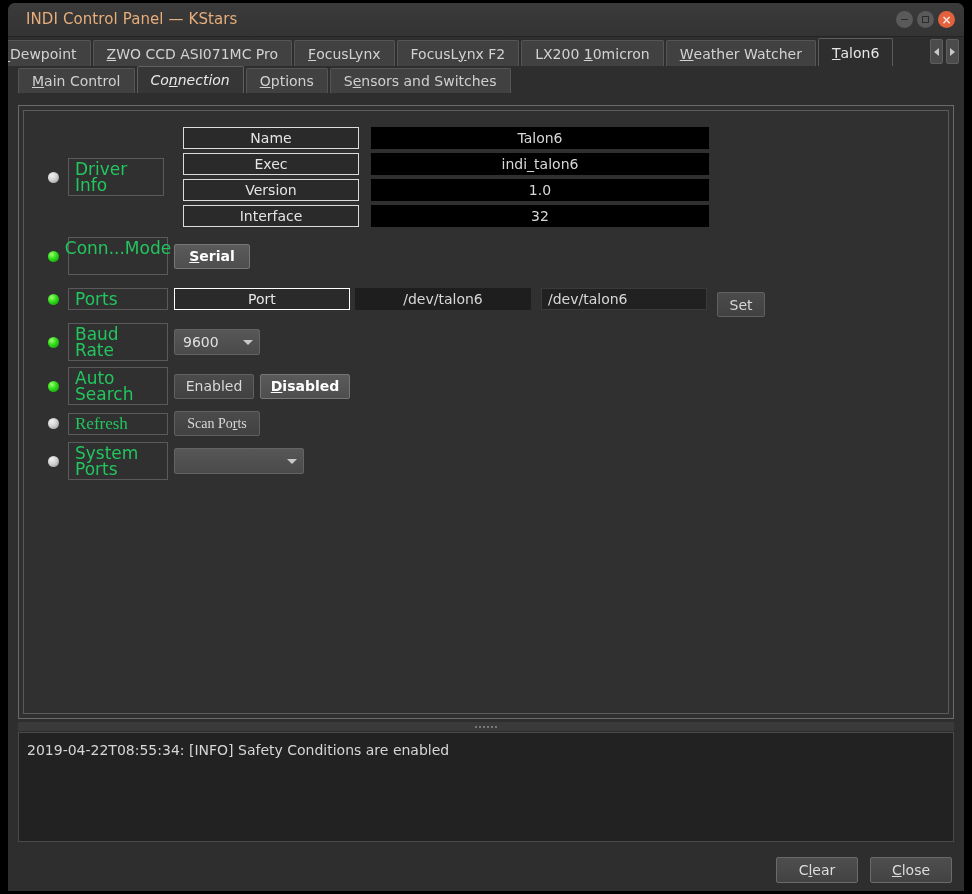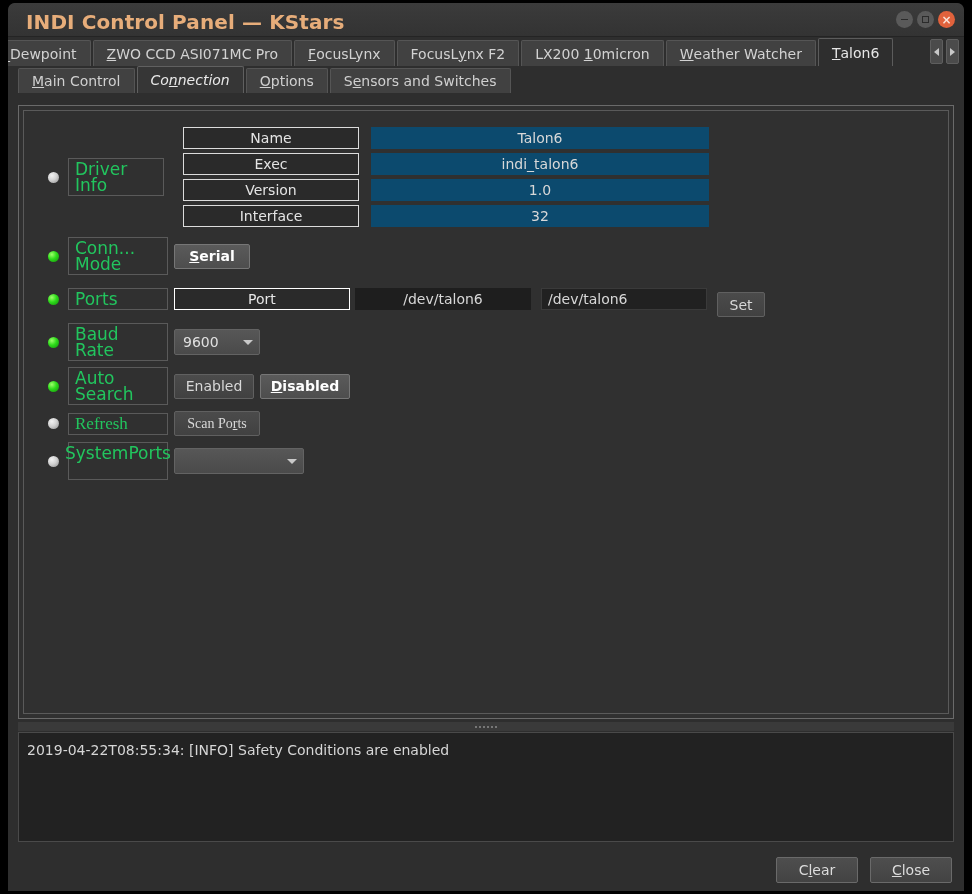--- a/index.html
+++ b/index.html
@@ -37,22 +37,22 @@
     height: 33px;
     background: linear-gradient(180deg, #3b3b3b 0%, #333333 100%);
     border-radius: 6px 6px 0 0;
     border-bottom: 1px solid #242424;
   }
 
   .title-text {
     position: absolute;
     left: 18px;
     top: 7px;
-    font-size: 20px;
-    font-weight: bold;
+    font-size: 15px;
+    font-weight: normal;
     color: #e7ad7a;
     letter-spacing: 0.1px;
     white-space: nowrap;
   }
 
   .win-buttons {
     position: absolute;
     right: 9px;
     top: 8px;
     display: flex;
@@ -284,21 +284,21 @@
     background: #2a2a2a;
     color: #e4e4e4;
     font-size: 14px;
     display: flex;
     align-items: center;
     justify-content: center;
   }
   .dt-val {
     width: 338px;
     height: 22px;
-    background: #0c4a6e;
+    background: #000000;
     color: #d8d8d8;
     font-size: 14px;
     display: flex;
     align-items: center;
     justify-content: center;
     border: none;
   }
 
   
   .sw-btn {
@@ -569,21 +569,21 @@
               </div>
               <div class="dt-row">
                 <div class="dt-key">Interface</div>
                 <div class="dt-val">32</div>
               </div>
             </div>
           </div>
 
           <div class="prop-row" style="margin-bottom:6px;">
             <div class="led ok"></div>
-            <div class="prop-label two-line" style="flex-direction:column; align-items:flex-start; justify-content:space-between;">
+            <div class="prop-label two-line" style="flex-direction:row; align-items:flex-start; justify-content:center;">
               <span>Conn...</span>
               <span>Mode</span>
             </div>
             <div class="prop-ctrls">
               <div class="sw-btn on" style="width:76px;">
                 <span class="mn">S</span>
                   <span>erial</span>
               </div>
             </div>
           </div>
@@ -629,21 +629,21 @@
               <div class="sw-btn" style="width:86px;">
                 <span>Scan Po</span>
                   <span class="mn">r</span>
                   <span>ts</span>
               </div>
             </div>
           </div>
 
           <div class="prop-row">
             <div class="led idle"></div>
-            <div class="prop-label two-line" style="flex-direction:row; align-items:flex-start; justify-content:center;">
+            <div class="prop-label two-line" style="flex-direction:column; align-items:flex-start; justify-content:center;">
               <span>System</span>
               <span>Ports</span>
             </div>
             <div class="prop-ctrls">
               <div class="combo sysports">
                 <span class="combo-text"></span>
                 <span class="combo-arrow"></span>
               </div>
             </div>
           </div>

